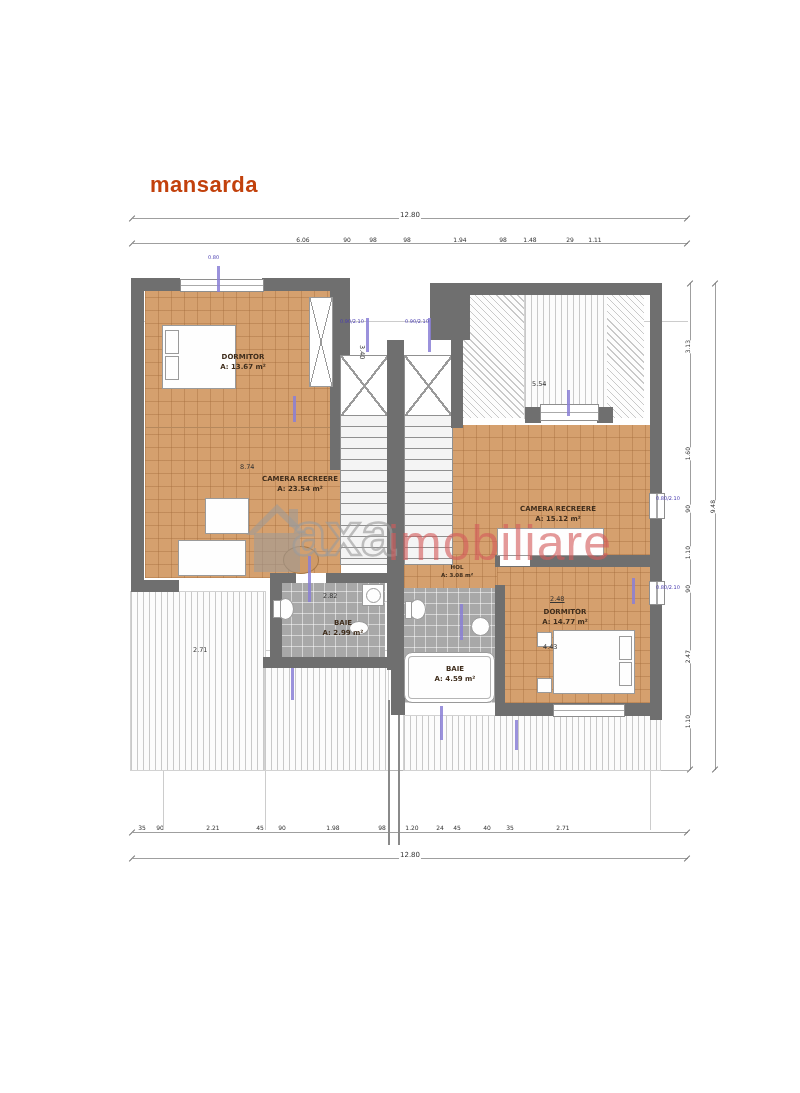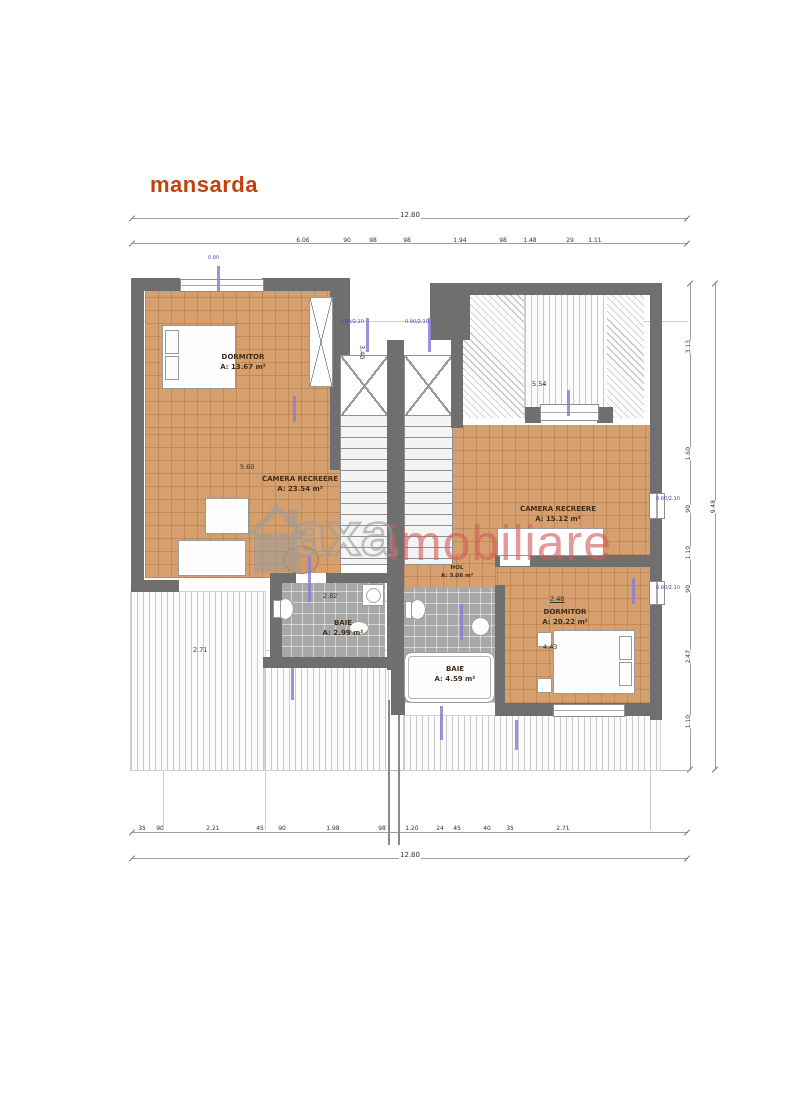--- a/index.html
+++ b/index.html
@@ -209,21 +209,21 @@
   <div class="abs pm" style="left:440px;top:706px;width:3px;height:34px;"></div>
   <div class="abs pm" style="left:515px;top:720px;width:3px;height:30px;"></div>
   <div class="abs pm" style="left:632px;top:578px;width:3px;height:26px;"></div>
 
   <span class="abs winlabel" style="left:340px;top:318px;">0.90/2.10</span>
   <span class="abs winlabel" style="left:405px;top:318px;">0.90/2.10</span>
   <span class="abs winlabel" style="left:656px;top:495px;">0.80/2.10</span>
   <span class="abs winlabel" style="left:656px;top:584px;">0.80/2.10</span>
   <span class="abs winlabel" style="left:208px;top:254px;">0.80</span>
 
-  <span class="abs idim" style="left:240px;top:463px;">5.60</span>
+  <span class="abs idim" style="left:240px;top:463px;">8.74</span>
   <span class="abs idim" style="left:532px;top:380px;">5.54</span>
   <span class="abs idim" style="left:550px;top:595px;text-decoration:underline;">2.48</span>
   <span class="abs idim" style="left:543px;top:643px;">4.43</span>
   <span class="abs idim" style="left:193px;top:646px;">2.71</span>
   <span class="abs idim" style="left:323px;top:592px;">2.82</span>
   <span class="abs idimv" style="left:358px;top:345px;">3.40</span>
 
   <div class="abs roomlabel" style="left:243px;top:352px;">
     <div>DORMITOR</div>
     <div>A: 13.67 m²</div>
@@ -231,21 +231,21 @@
   <div class="abs roomlabel" style="left:300px;top:474px;">
     <div>CAMERA RECREERE</div>
     <div>A: 23.54 m²</div>
   </div>
   <div class="abs roomlabel" style="left:558px;top:504px;">
     <div>CAMERA RECREERE</div>
     <div>A: 15.12 m²</div>
   </div>
   <div class="abs roomlabel" style="left:565px;top:607px;">
     <div>DORMITOR</div>
-    <div>A: 20.22 m²</div>
+    <div>A: 14.77 m²</div>
   </div>
   <div class="abs roomlabel" style="left:343px;top:618px;">
     <div>BAIE</div>
     <div>A: 2.99 m²</div>
   </div>
   <div class="abs roomlabel" style="left:455px;top:664px;">
     <div>BAIE</div>
     <div>A: 4.59 m²</div>
   </div>
   <div class="abs roomlabel small" style="left:457px;top:564px;">

